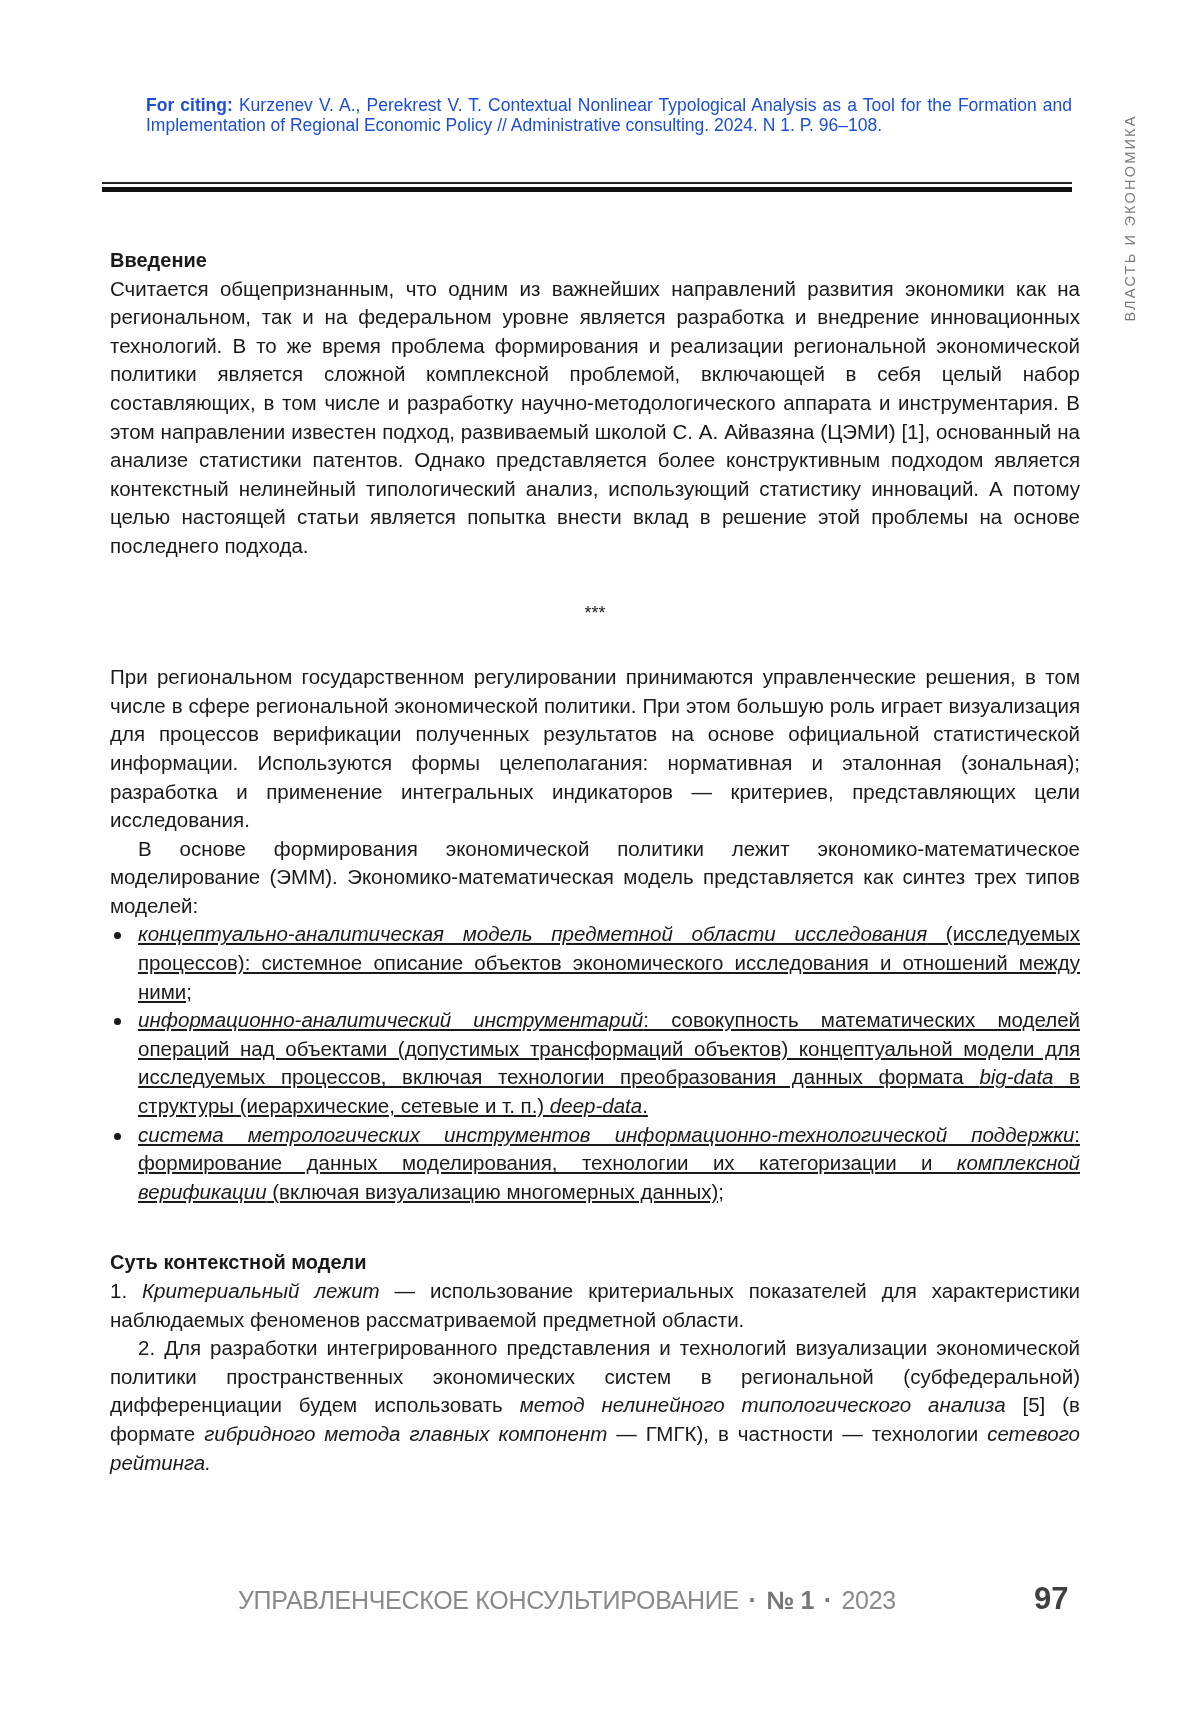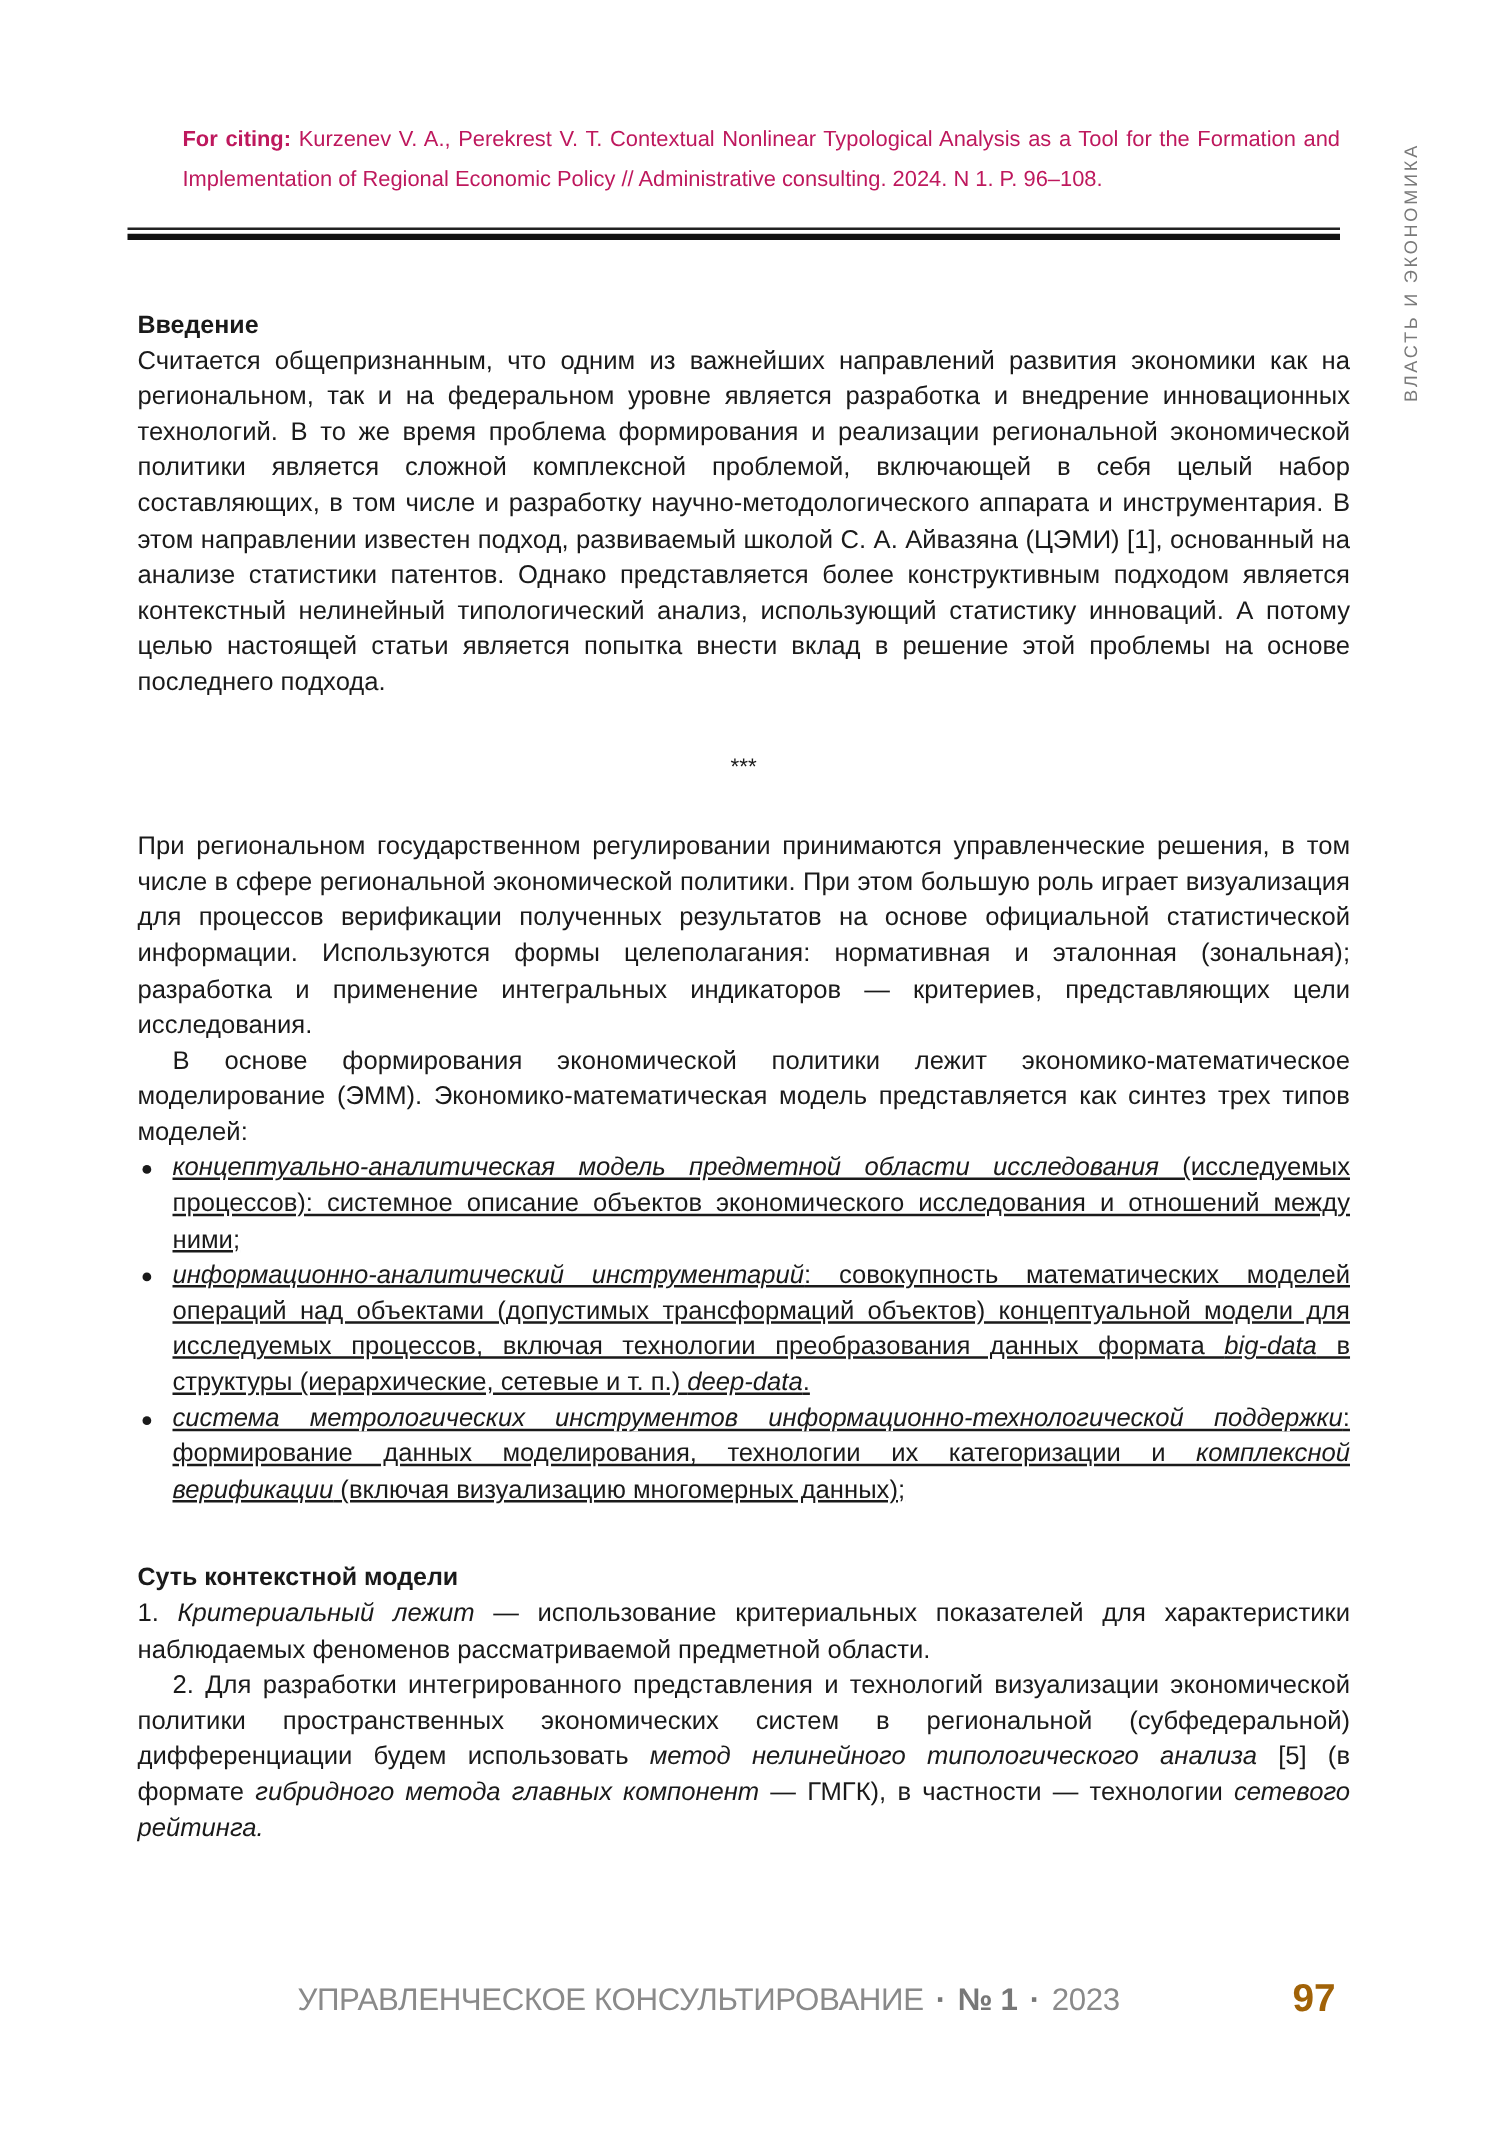--- a/index.html
+++ b/index.html
@@ -3,21 +3,21 @@
 <meta charset="utf-8">
 <style>
   html, body { margin: 0; padding: 0; background: #ffffff; }
   body {
     width: 1200px; height: 1710px; position: relative; overflow: hidden;
     font-family: "Liberation Sans", "DejaVu Sans", sans-serif; color: #1a1a1a;
   }
   .citing {
     position: absolute; left: 146px; top: 95px; width: 926px;
     font-family: "Liberation Sans", sans-serif;
-    font-size: 17.5px; line-height: 32px; color: #be185d; text-align: justify;
+    font-size: 17.5px; line-height: 20px; color: #1d4ed8; text-align: justify;
   }
   .citing b { font-weight: bold; }
   .rule-thin {
     position: absolute; left: 102px; top: 182px; width: 970px; height: 2px; background: #222;
   }
   .rule-thick {
     position: absolute; left: 102px; top: 187px; width: 970px; height: 5px; background: #111;
   }
   .side-label {
     position: absolute; left: 1116px; top: 92px; width: 28px; height: 252px;
@@ -46,21 +46,21 @@
   em, i { font-style: italic; }
   .gap-section { height: 42px; }
   .footer-journal {
     position: absolute; left: 238px; top: 1586px;
     font-family: "Liberation Sans", sans-serif; font-size: 25px; color: #8a8a8a; letter-spacing: -0.3px;
   }
   .footer-journal .dot-sep { font-weight: bold; color: #777; margin: 0 3px; }
   .footer-journal .issue { font-weight: bold; color: #777; }
   .page-number {
     position: absolute; left: 1034px; top: 1581px;
-    font-family: "Liberation Sans", sans-serif; font-size: 31px; font-weight: bold; color: #a16207;
+    font-family: "Liberation Sans", sans-serif; font-size: 31px; font-weight: bold; color: #404040;
   }
 </style>
 </head>
 <body>
 
 <div class="side-label">
   <span>ВЛАСТЬ И ЭКОНОМИКА</span>
 </div>
 
 <div class="citing">

